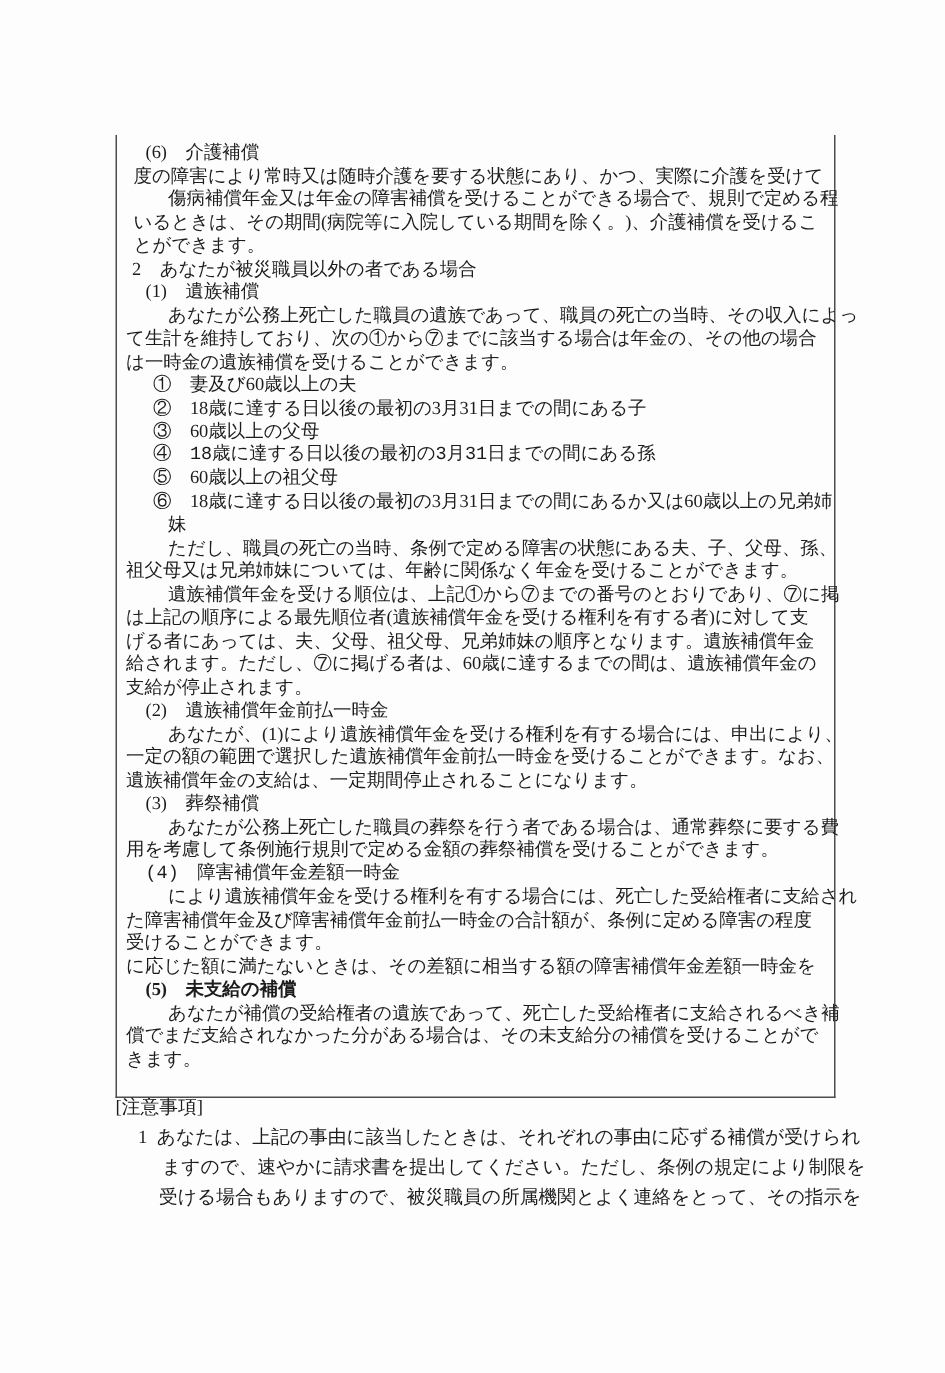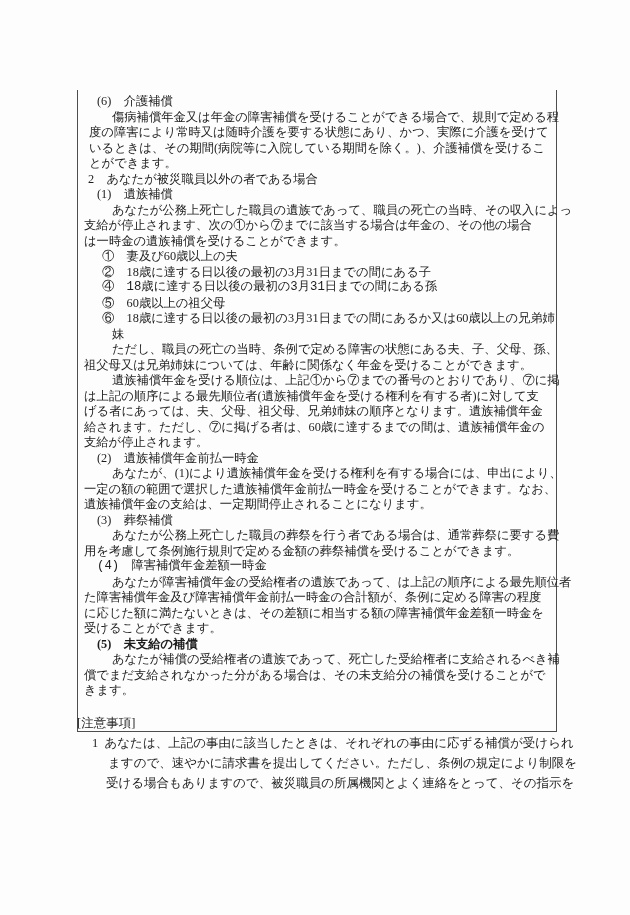--- a/index.html
+++ b/index.html
@@ -30,71 +30,72 @@
   }
   .law-box .line {
     font-size: 12.3px;
     line-height: 15.5px;
     height: 15.5px;
     white-space: pre;
   }
   .notes {
     position: absolute;
     left: 77px;
-    top: 713px;
+    top: 728px;
     width: 500px;
   }
   .notes .line,
   .notes .notes-header {
     font-size: 12.5px;
     line-height: 20px;
     white-space: pre;
   }
 </style>
 </head>
 <body>
 
 <div class="page">
 
   <div class="law-box">
       <div class="line" style="padding-left: 19px;">(6)　介護補償</div>
+      <div class="line" style="padding-left: 11px;">度の障害により常時又は随時介護を要する状態にあり、かつ、実際に介護を受けて</div>
       <div class="line" style="padding-left: 34px;">傷病補償年金又は年金の障害補償を受けることができる場合で、規則で定める程</div>
-      <div class="line" style="padding-left: 11px;">度の障害により常時又は随時介護を要する状態にあり、かつ、実際に介護を受けて</div>
       <div class="line" style="padding-left: 11px;">いるときは、その期間(病院等に入院している期間を除く。)、介護補償を受けるこ</div>
       <div class="line" style="padding-left: 11px;">とができます。</div>
       <div class="line" style="padding-left: 10px;">2　あなたが被災職員以外の者である場合</div>
       <div class="line" style="padding-left: 19px;">(1)　遺族補償</div>
       <div class="line" style="padding-left: 34px;">あなたが公務上死亡した職員の遺族であって、職員の死亡の当時、その収入によっ</div>
-      <div class="line" style="padding-left: 6px;">支給が停止されます、次の①から⑦までに該当する場合は年金の、その他の場合</div>
+      <div class="line" style="padding-left: 6px;">て生計を維持しており、次の①から⑦までに該当する場合は年金の、その他の場合</div>
       <div class="line" style="padding-left: 6px;">は一時金の遺族補償を受けることができます。</div>
       <div class="line" style="padding-left: 24px;">①　妻及び60歳以上の夫</div>
       <div class="line" style="padding-left: 24px;">②　18歳に達する日以後の最初の3月31日までの間にある子</div>
+      <div class="line" style="padding-left: 24px;">③　60歳以上の父母</div>
       <div class="line" style="padding-left: 24px; font-family: Liberation Mono, monospace;">④　18歳に達する日以後の最初の3月31日までの間にある孫</div>
       <div class="line" style="padding-left: 24px;">⑤　60歳以上の祖父母</div>
       <div class="line" style="padding-left: 24px;">⑥　18歳に達する日以後の最初の3月31日までの間にあるか又は60歳以上の兄弟姉</div>
       <div class="line" style="padding-left: 34px;">妹</div>
       <div class="line" style="padding-left: 34px;">ただし、職員の死亡の当時、条例で定める障害の状態にある夫、子、父母、孫、</div>
       <div class="line" style="padding-left: 6px;">祖父母又は兄弟姉妹については、年齢に関係なく年金を受けることができます。</div>
       <div class="line" style="padding-left: 34px;">遺族補償年金を受ける順位は、上記①から⑦までの番号のとおりであり、⑦に掲</div>
       <div class="line" style="padding-left: 6px;">は上記の順序による最先順位者(遺族補償年金を受ける権利を有する者)に対して支</div>
       <div class="line" style="padding-left: 6px;">げる者にあっては、夫、父母、祖父母、兄弟姉妹の順序となります。遺族補償年金</div>
       <div class="line" style="padding-left: 6px;">給されます。ただし、⑦に掲げる者は、60歳に達するまでの間は、遺族補償年金の</div>
       <div class="line" style="padding-left: 6px;">支給が停止されます。</div>
       <div class="line" style="padding-left: 19px;">(2)　遺族補償年金前払一時金</div>
       <div class="line" style="padding-left: 34px;">あなたが、(1)により遺族補償年金を受ける権利を有する場合には、申出により、</div>
       <div class="line" style="padding-left: 6px;">一定の額の範囲で選択した遺族補償年金前払一時金を受けることができます。なお、</div>
       <div class="line" style="padding-left: 6px;">遺族補償年金の支給は、一定期間停止されることになります。</div>
       <div class="line" style="padding-left: 19px;">(3)　葬祭補償</div>
       <div class="line" style="padding-left: 34px;">あなたが公務上死亡した職員の葬祭を行う者である場合は、通常葬祭に要する費</div>
       <div class="line" style="padding-left: 6px;">用を考慮して条例施行規則で定める金額の葬祭補償を受けることができます。</div>
       <div class="line" style="padding-left: 19px; font-family: Liberation Mono, monospace;">(4)　障害補償年金差額一時金</div>
-      <div class="line" style="padding-left: 34px;">あなたが障害補償年金の受給権者の遺族であって、は上記の順序による最先順位者</div>
+      <div class="line" style="padding-left: 34px;">により遺族補償年金を受ける権利を有する場合には、死亡した受給権者に支給され</div>
       <div class="line" style="padding-left: 6px;">た障害補償年金及び障害補償年金前払一時金の合計額が、条例に定める障害の程度</div>
+      <div class="line" style="padding-left: 6px;">受けることができます。</div>
       <div class="line" style="padding-left: 6px;">に応じた額に満たないときは、その差額に相当する額の障害補償年金差額一時金を</div>
-      <div class="line" style="padding-left: 6px;">受けることができます。</div>
       <div class="line" style="padding-left: 19px; font-weight: bold;">(5)　未支給の補償</div>
       <div class="line" style="padding-left: 34px;">あなたが補償の受給権者の遺族であって、死亡した受給権者に支給されるべき補</div>
       <div class="line" style="padding-left: 6px;">償でまだ支給されなかった分がある場合は、その未支給分の補償を受けることがで</div>
       <div class="line" style="padding-left: 6px;">きます。</div>
     </div>
 
   <div class="notes">
     <div class="notes-header">[注意事項]</div>
     <div>
         <div class="line" style="padding-left: 15px;">1  あなたは、上記の事由に該当したときは、それぞれの事由に応ずる補償が受けられ</div>

